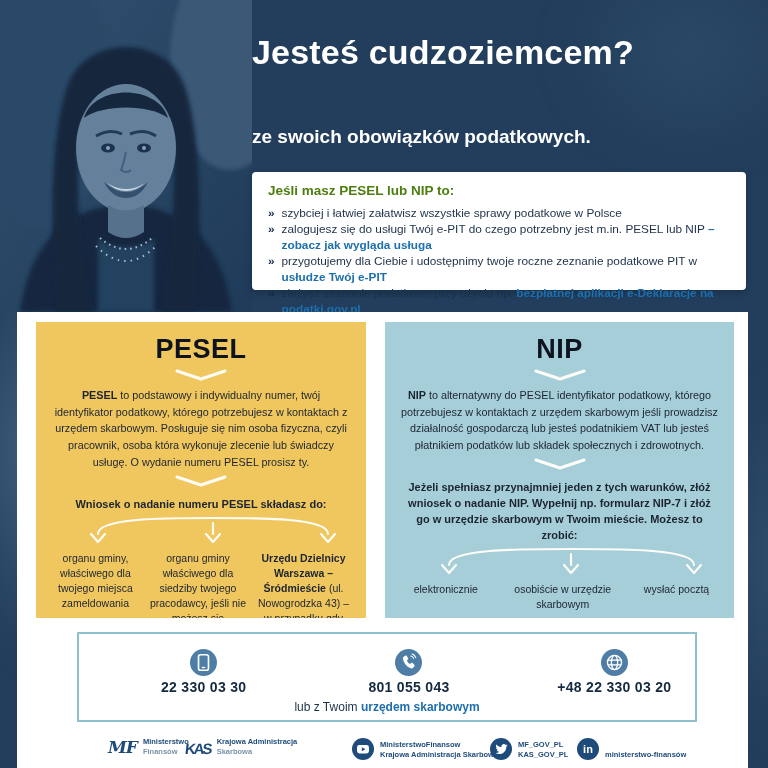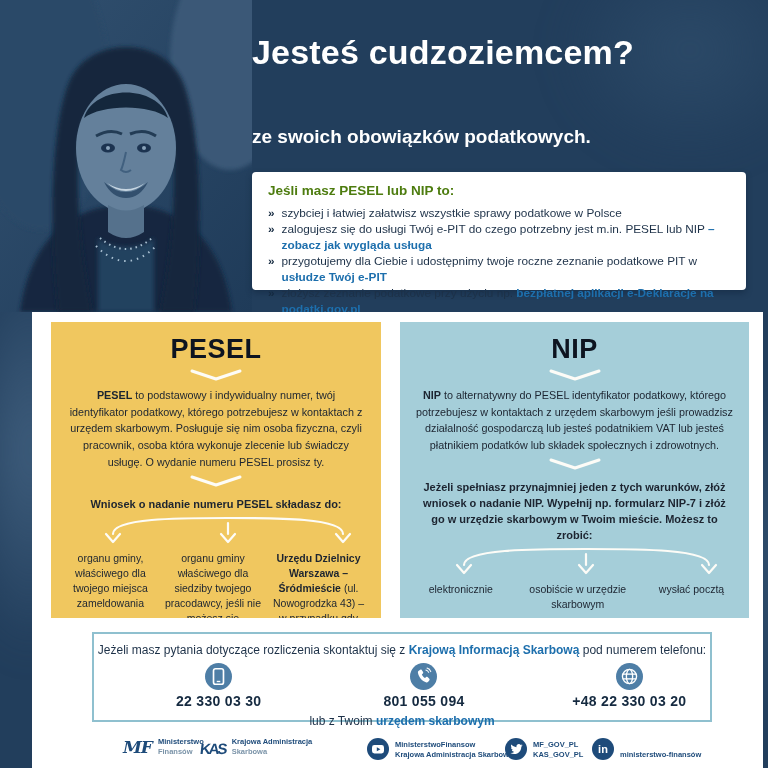--- a/index.html
+++ b/index.html
@@ -29,21 +29,21 @@
     background:#ffffff;border-radius:4px;box-sizing:border-box;
     padding:11px 16px 8px 16px;box-shadow:0 3px 6px rgba(10,25,45,.35);
   }
   .info-heading{font-size:13.5px;font-weight:800;color:#4d7c0f;margin-bottom:7px;}
   .info-list{list-style:none;margin:0;padding:0;}
   .info-list li{font-size:11.8px;color:#1d3148;line-height:16px;display:flex;}
   .b-marker{color:#152a40;font-weight:700;margin-right:7px;flex:0 0 auto;}
   .link-blue{color:#1d6fad;font-weight:700;cursor:pointer;}
 
   
-  .white-panel{position:absolute;left:17px;top:312px;width:731px;height:456px;background:#ffffff;margin-left:15px;}
+  .white-panel{position:absolute;left:17px;top:312px;width:731px;height:456px;background:#ffffff;}
 
   
   .id-box{position:absolute;top:10px;height:296px;box-sizing:border-box;padding:12px 12px 8px;overflow:hidden;text-align:center;color:#1c2430;}
   .pesel-box{left:19px;width:330px;background:#f0c75f;}
   .nip-box{left:368px;width:349px;background:#a5ced9;}
   .id-title{font-size:27px;font-weight:800;color:#0d1420;letter-spacing:.5px;}
   .chev{display:block;margin:4px auto 2px;}
   .id-intro{font-size:10.8px;line-height:1.55;margin:6px 4px 2px;}
   .id-sub{font-size:11px;font-weight:800;margin-top:10px;line-height:1.45;}
   .branch{display:block;margin:2px auto 0;}
@@ -219,41 +219,38 @@
     </svg>
     <div class="opt-row">
       <div class="opt opt1"><span>elektronicznie</span></div>
       <div class="opt opt2"><span>osobiście w urzędzie skarbowym</span></div>
       <div class="opt opt3"><span>wysłać pocztą</span></div>
     </div>
 
   </div>
 
   <div class="contact-box">
-    <div class="contact-heading">
-      <span>Jeżeli masz pytania dotyczące rozliczenia skontaktuj się z </span><span class="link-blue">Krajową Informacją Skarbową</span><span> pod numerem telefonu:</span>
-    </div>
     <div class="phone-row">
       <div class="phone-col">
         <div class="phone-icon">
           <svg width="27" height="27" viewBox="0 0 26 26">
               <rect x="8.2" y="5.5" width="9.6" height="15" rx="2" fill="none" stroke="#fff" stroke-width="1.6"></rect>
               <line x1="11.3" y1="17.8" x2="14.7" y2="17.8" stroke="#fff" stroke-width="1.3"></line>
             </svg>
         </div>
         <div class="phone-number">22 330 03 30</div>
       </div>
       <div class="phone-col">
         <div class="phone-icon">
           <svg width="27" height="27" viewBox="0 0 26 26">
               <path d="M8.1,7.6 l1.8,-1.2 c0.5,-0.3 1.1,-0.2 1.4,0.3 l1.3,2 c0.3,0.5 0.2,1.1 -0.2,1.4 l-1,0.9 c0.6,1.5 1.7,2.7 3.1,3.4 l1,-0.8 c0.4,-0.4 1,-0.4 1.4,0 l1.7,1.6 c0.4,0.4 0.4,1 0.1,1.4 l-1.4,1.7 c-0.4,0.4 -1,0.6 -1.5,0.4 C11.5,17.4 8.3,13.7 7.6,9.2 c-0.1,-0.6 0.1,-1.2 0.5,-1.6 Z" fill="#fff"></path>
               <path d="M15.3,6.8 q1.9,0.4 2.7,2.2 M16.4,4.9 q2.7,0.7 3.6,3.4" stroke="#fff" stroke-width="1" fill="none" stroke-linecap="round"></path>
             </svg>
         </div>
-        <div class="phone-number">801 055 094</div>
+        <div class="phone-number">801 055 043</div>
       </div>
       <div class="phone-col">
         <div class="phone-icon">
           <svg width="27" height="27" viewBox="0 0 26 26">
               <g fill="none" stroke="#fff" stroke-width="1.3">
                 <circle cx="13" cy="13" r="6.8"></circle>
                 <ellipse cx="13" cy="13" rx="3" ry="6.8"></ellipse>
                 <line x1="6.6" y1="10.7" x2="19.4" y2="10.7"></line>
                 <line x1="6.6" y1="15.3" x2="19.4" y2="15.3"></line>
               </g>

